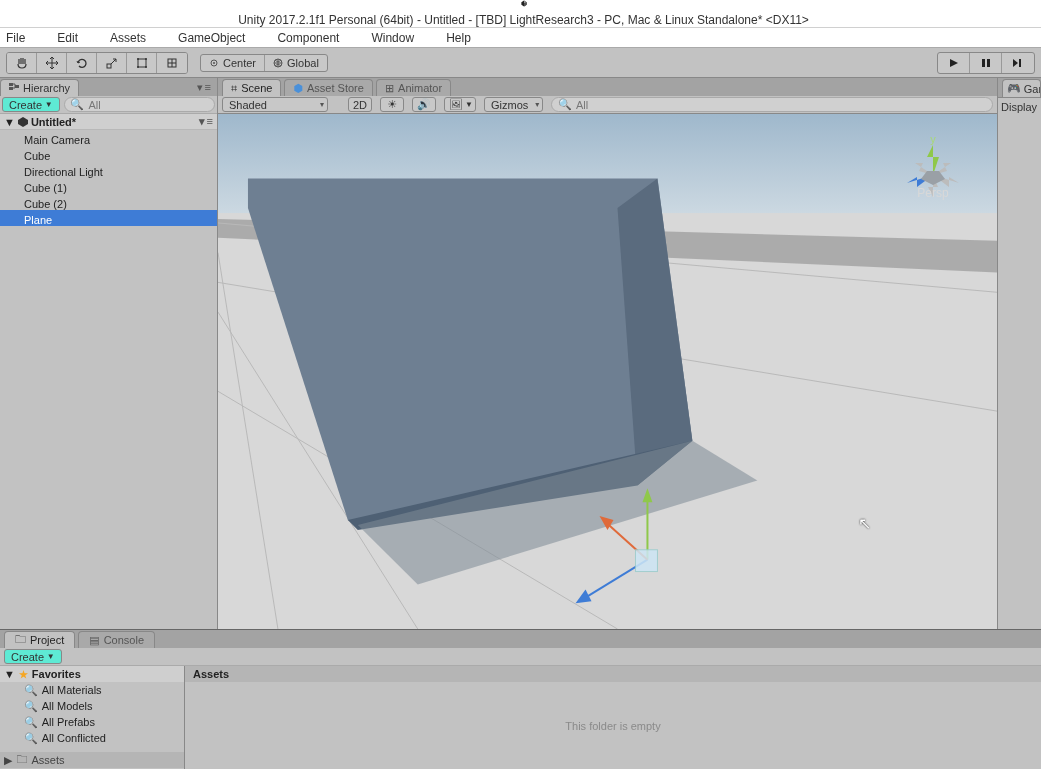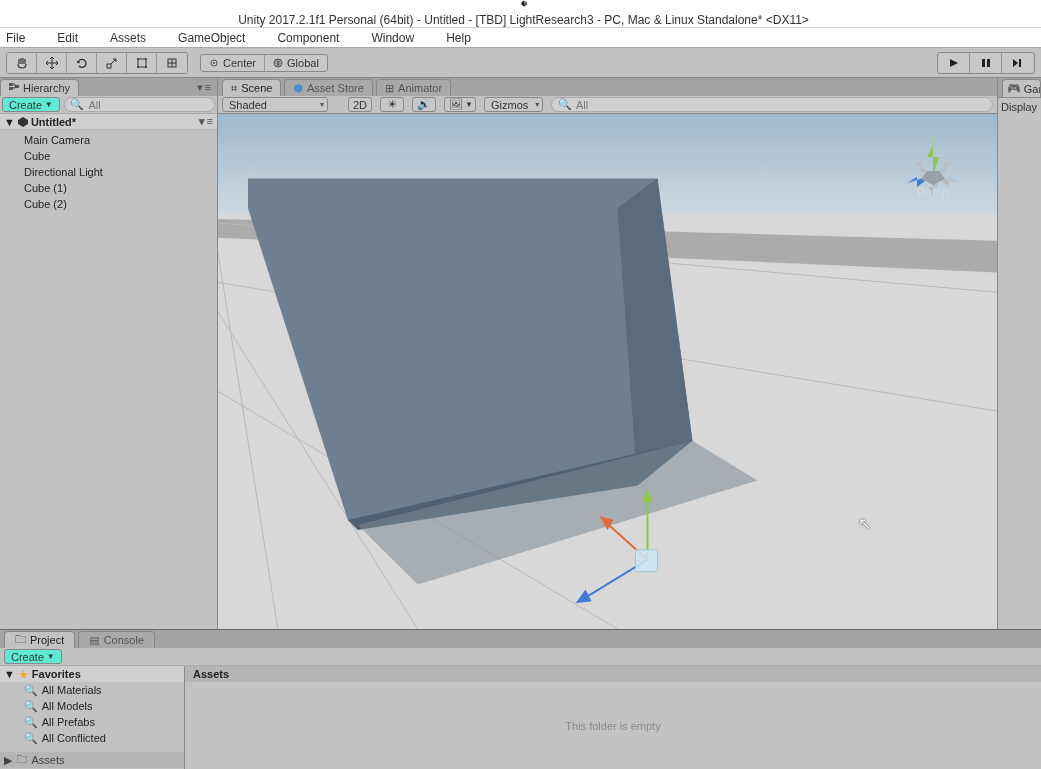--- a/index.html
+++ b/index.html
@@ -222,20 +222,23 @@
         </div>
       <div class="h-item">
           <span>Directional Light</span>
         </div>
       <div class="h-item">
           <span>Cube (1)</span>
         </div>
       <div class="h-item">
           <span>Cube (2)</span>
         </div>
+      <div class="h-item selected">
+          <span>Plane</span>
+        </div>
     </div>
   </div>
 
   <div class="center-panel">
     <div class="center-tab-row">
       <div class="center-tab active">
           <span>⌗</span>
           <span>Scene</span>
         </div>
       <div class="center-tab">

